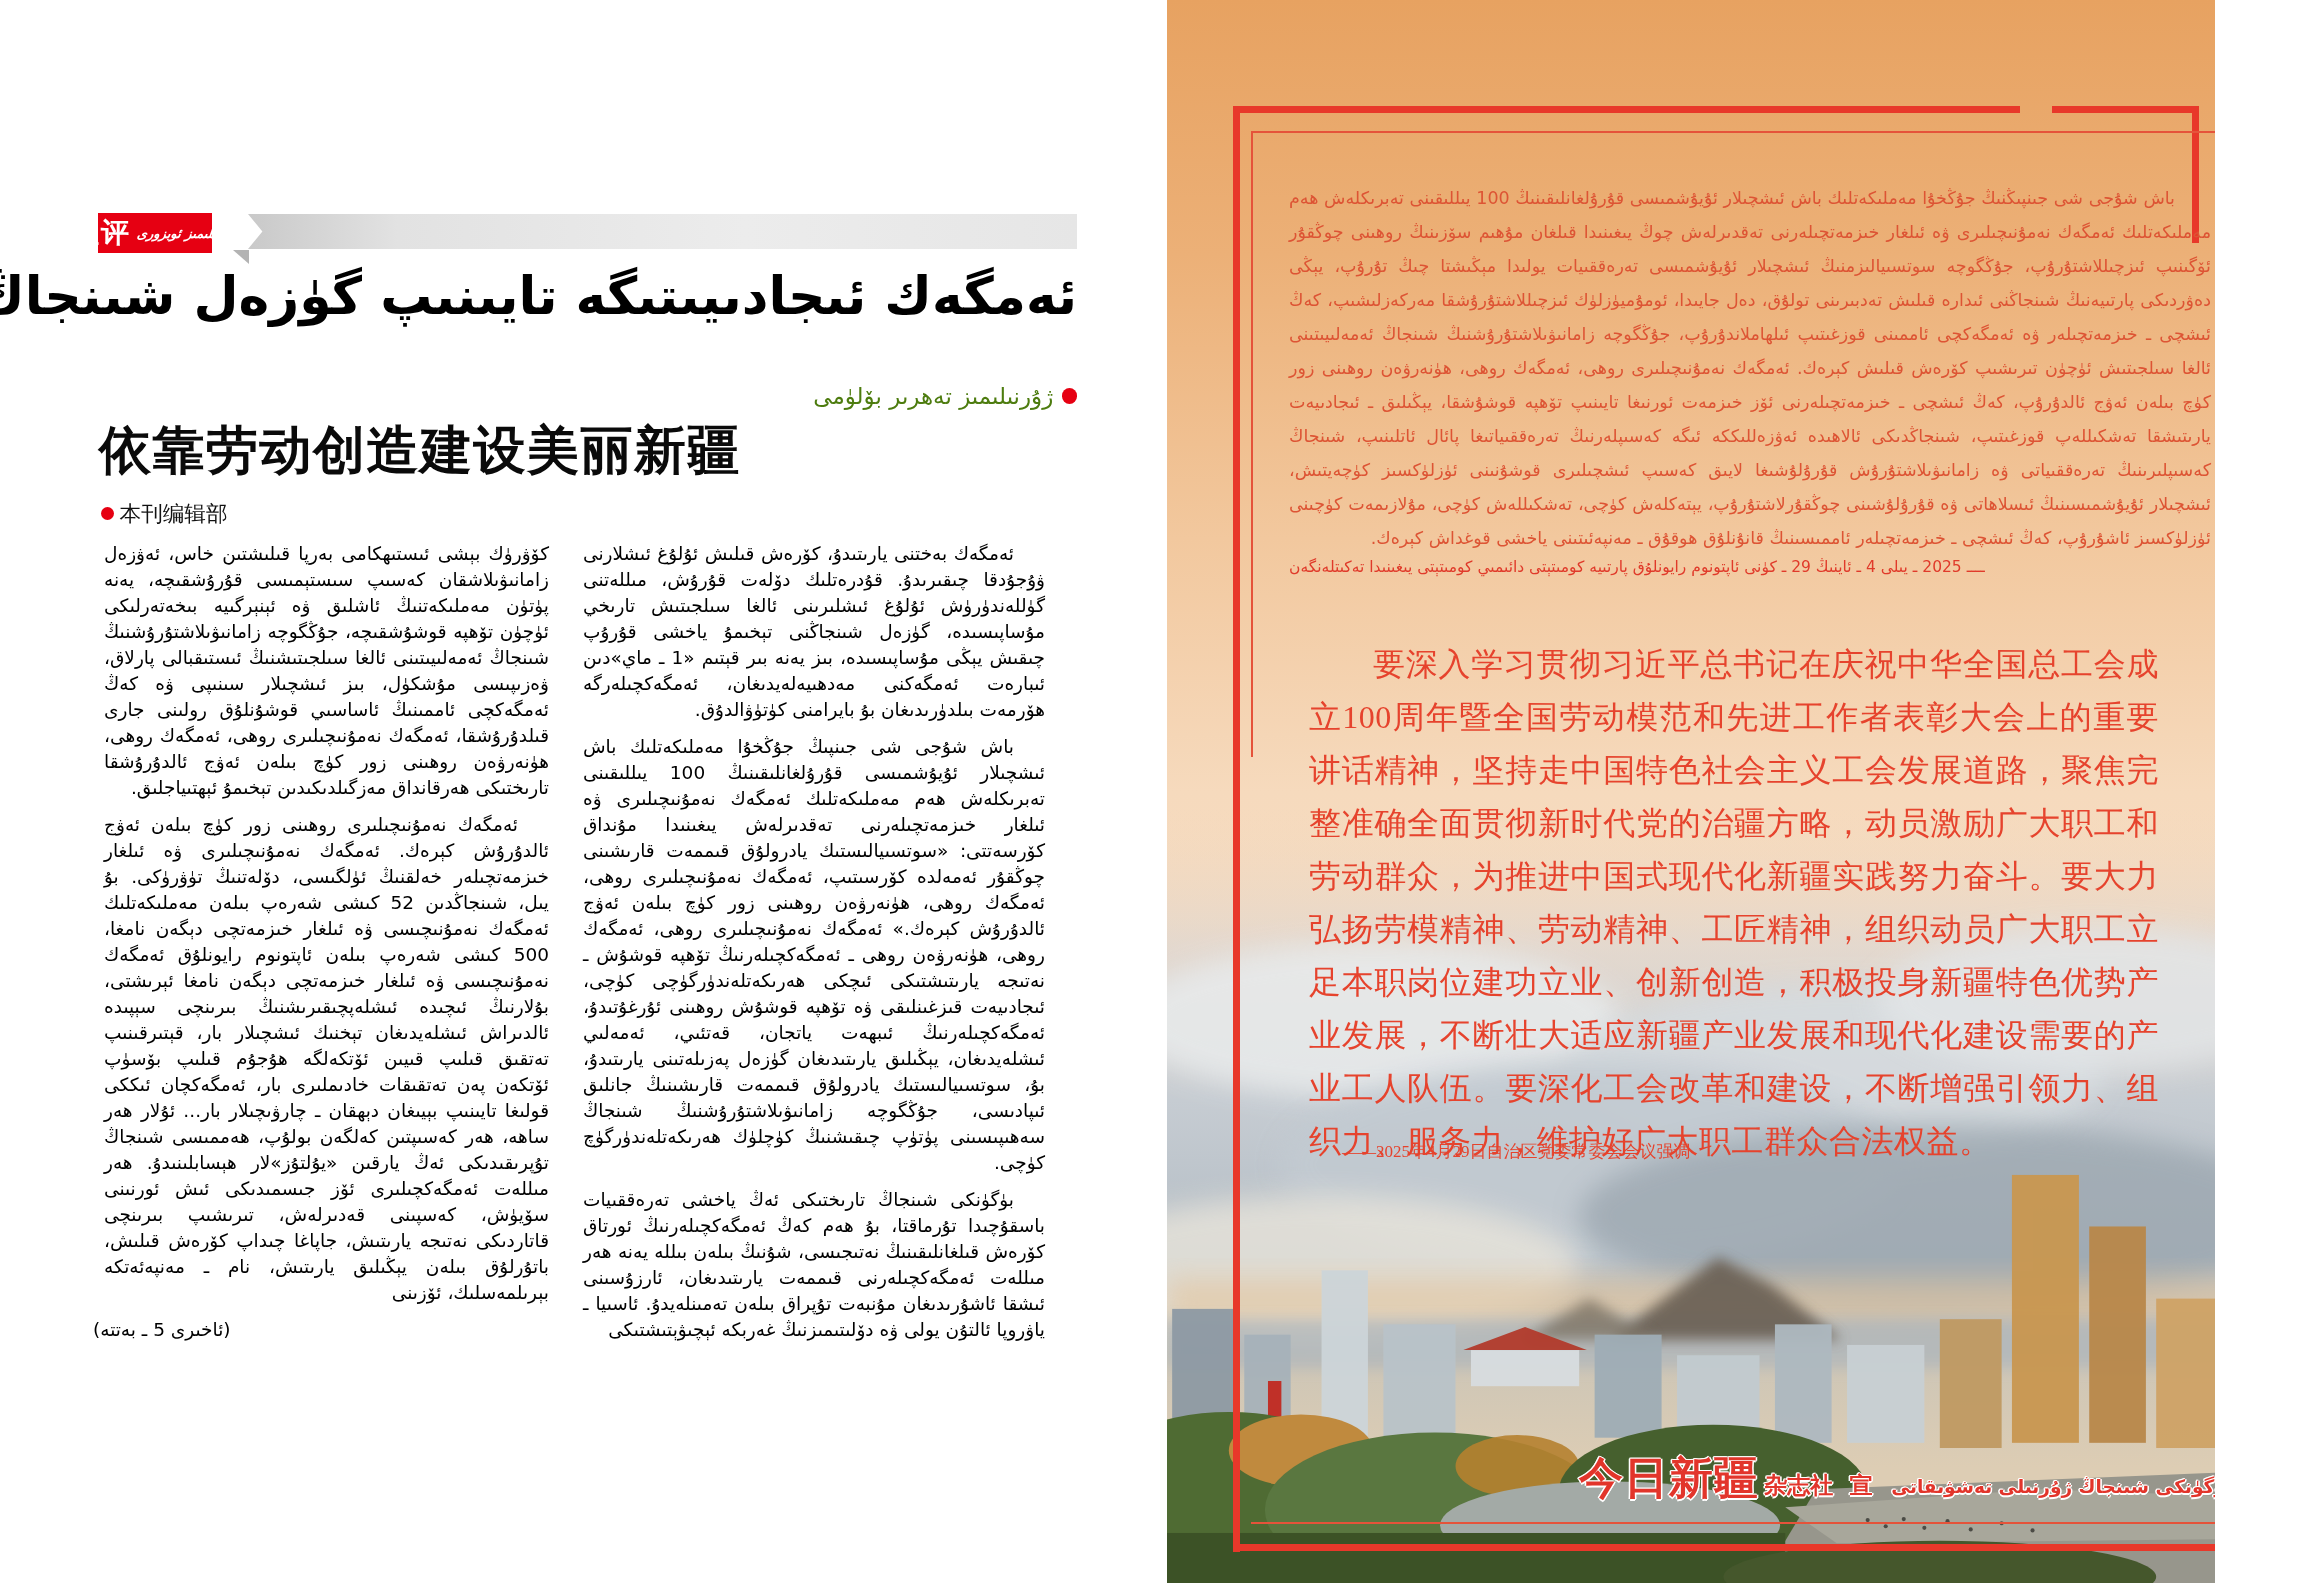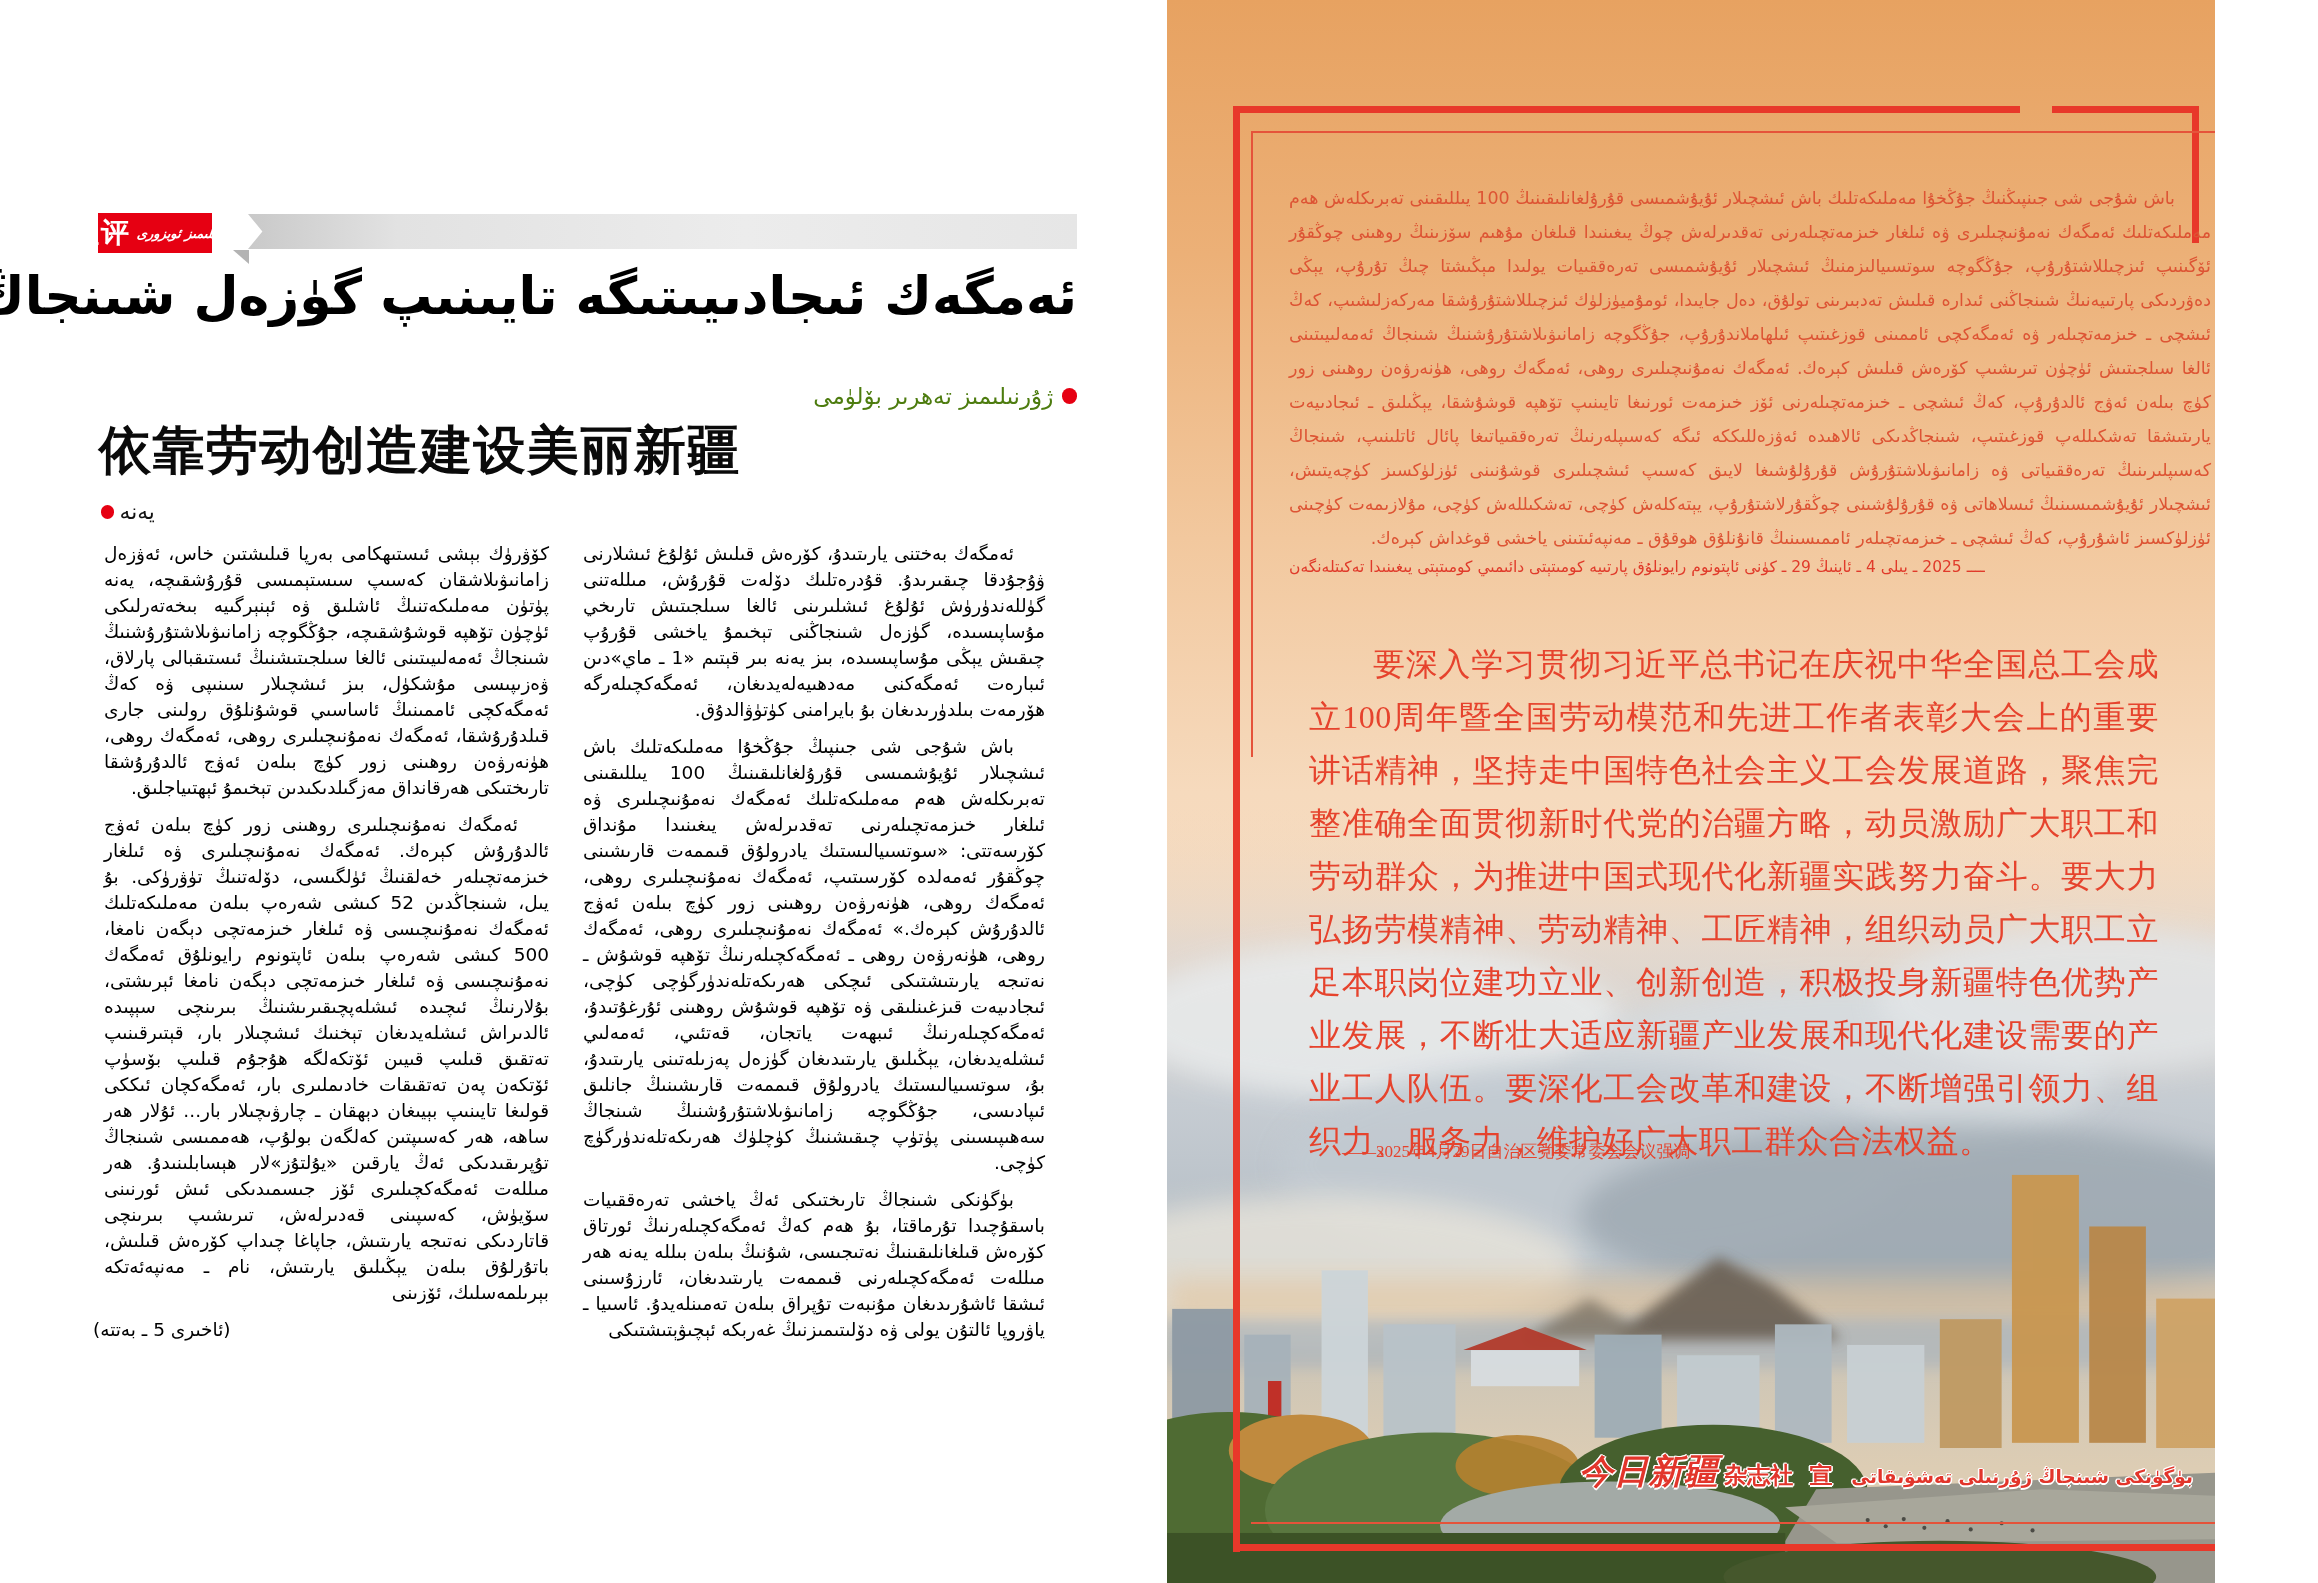--- a/index.html
+++ b/index.html
@@ -83,21 +83,21 @@
     left:175px;top:1140px;font-family:"Liberation Serif",serif;font-size:17px;color:#e6432d;
     white-space:nowrap;
   }
 
   .watermark{
     left:412px;top:1449px;display:flex;align-items:baseline;gap:5.2px;z-index:6;
     color:#e2352b;
     text-shadow:-1.5px 0 0 #fff,1.5px 0 0 #fff,0 -1.5px 0 #fff,0 1.5px 0 #fff,1px 1px 0 #fff,-1px -1px 0 #fff;
     white-space:nowrap;
   }
-  .watermark .logo{font-family:"Liberation Serif",serif;font-weight:bold;font-style:italic;font-size:34px;letter-spacing:1px;}
+  .watermark .logo{font-family:"Liberation Serif",serif;font-weight:bold;font-size:44px;letter-spacing:1px;}
   .watermark .pub{font-family:"Liberation Sans",sans-serif;font-weight:bold;font-size:23px;}
   .watermark .xuan{font-family:"Liberation Sans",sans-serif;font-weight:bold;font-size:23px;margin-left:11.3px;}
   .watermark .ug{font-size:18.5px;font-weight:bold;direction:rtl;margin-left:13.4px;}
 
   .photo{left:0;top:804px;width:1152px;height:780px;z-index:1;}
   .z2{z-index:2;}
 </style>
 </head>
 <body>
 
@@ -114,21 +114,21 @@
 
   <div class="abs byline-ug">
     <span class="dot-red"></span>
     <span class="txt">ژۇرنىلىمىز تەھرىر بۆلۈمى</span>
   </div>
 
   <div class="abs title-cn">依靠劳动创造建设美丽新疆</div>
 
   <div class="abs byline-cn">
     <span class="dot-red"></span>
-    <span class="txt">يەنە</span>
+    <span class="txt">本刊编辑部</span>
   </div>
 
   <div class="abs ug-col col-first">
     <p>ئەمگەك بەختنى يارىتىدۇ، كۆرەش قىلىش ئۇلۇغ ئىشلارنى ۋۇجۇدقا چىقىرىدۇ. قۇدرەتلىك دۆلەت قۇرۇش، مىللەتنى گۈللەندۈرۈش ئۇلۇغ ئىشلىرىنى ئالغا سىلجىتىش تارىخي مۇساپىسىدە، گۈزەل شىنجاڭنى تېخىمۇ ياخشى قۇرۇپ چىقىش يېڭى مۇساپىسىدە، بىز يەنە بىر قېتىم «1 ـ ماي»دىن ئىبارەت ئەمگەكنى مەدھىيەلەيدىغان، ئەمگەكچىلەرگە ھۆرمەت بىلدۈرىدىغان بۇ بايرامنى كۈتۈۋالدۇق.</p>
     <p>باش شۇجى شى جىنپىڭ جۇڭخۇا مەملىكەتلىك باش ئىشچىلار ئۇيۇشمىسى قۇرۇلغانلىقىنىڭ 100 يىللىقىنى تەبرىكلەش ھەم مەملىكەتلىك ئەمگەك نەمۇنىچىلىرى ۋە ئىلغار خىزمەتچىلەرنى تەقدىرلەش يىغىنىدا مۇنداق كۆرسەتتى: «سوتسىيالىستىك يادرولۇق قىممەت قارىشىنى چوڭقۇر ئەمەلدە كۆرسىتىپ، ئەمگەك نەمۇنىچىلىرى روھى، ئەمگەك روھى، ھۈنەرۋەن روھىنى زور كۈچ بىلەن ئەۋج ئالدۇرۇش كېرەك.» ئەمگەك نەمۇنىچىلىرى روھى، ئەمگەك روھى، ھۈنەرۋەن روھى ـ ئەمگەكچىلەرنىڭ تۆھپە قوشۇش ـ نەتىجە يارىتىشتىكى ئىچكى ھەرىكەتلەندۈرگۈچى كۈچى، ئىجادىيەت قىزغىنلىقى ۋە تۆھپە قوشۇش روھىنى ئۇرغۇتىدۇ، ئەمگەكچىلەرنىڭ ئىبھەت ياتجان، قەتئىي، ئەمەلىي ئىشلەيدىغان، يېڭىلىق يارىتىدىغان گۈزەل پەزىلەتىنى يارىتىدۇ، بۇ، سوتسىيالىستىك يادرولۇق قىممەت قارىشىنىڭ جانلىق ئىپادىسى، جۇڭگوچە زامانىۋىلاشتۇرۇشنىڭ شىنجاڭ سەھىپىسىنى پۈتۈپ چىقىشنىڭ كۈچلۈك ھەرىكەتلەندۈرگۈچ كۈچى.</p>
     <p>بۈگۈنكى شىنجاڭ تارىختىكى ئەڭ ياخشى تەرەققىيات باسقۇچىدا تۇرماقتا، بۇ ھەم كەڭ ئەمگەكچىلەرنىڭ ئورتاق كۆرەش قىلغانلىقىنىڭ نەتىجىسى، شۇنىڭ بىلەن بىللە يەنە ھەر مىللەت ئەمگەكچىلەرنى قىممەت يارىتىدىغان، ئارزۇسىنى ئىشقا ئاشۇرىدىغان مۇنبەت تۇپراق بىلەن تەمىنلەيدۇ. ئاسىيا ـ ياۋروپا ئالتۇن يولى ۋە دۆلىتىمىزنىڭ غەربكە ئېچىۋېتىشتىكى</p>
   </div>
 
   <div class="abs ug-col col-second">
     <p class="noindent">كۆۋرۈك بېشى ئىستىھكامى بەرپا قىلىشتىن خاس، ئەۋزەل زامانىۋىلاشقان كەسىپ سىستېمىسى قۇرۇشقىچە، يەنە پۈتۈن مەملىكەتنىڭ ئاشلىق ۋە ئېنېرگىيە بىخەتەرلىكى ئۈچۈن تۆھپە قوشۇشقىچە، جۇڭگوچە زامانىۋىلاشتۇرۇشنىڭ شىنجاڭ ئەمەلىيىتىنى ئالغا سىلجىتىشنىڭ ئىستىقبالى پارلاق، ۋەزىپىسى مۇشكۈل، بىز ئىشچىلار سىنىپى ۋە كەڭ ئەمگەكچى ئاممىنىڭ ئاساسىي قوشۇنلۇق رولىنى جارى قىلدۇرۇشقا، ئەمگەك نەمۇنىچىلىرى روھى، ئەمگەك روھى، ھۈنەرۋەن روھىنى زور كۈچ بىلەن ئەۋج ئالدۇرۇشقا تارىختىكى ھەرقانداق مەزگىلدىكىدىن تېخىمۇ ئېھتىياجلىق.</p>

